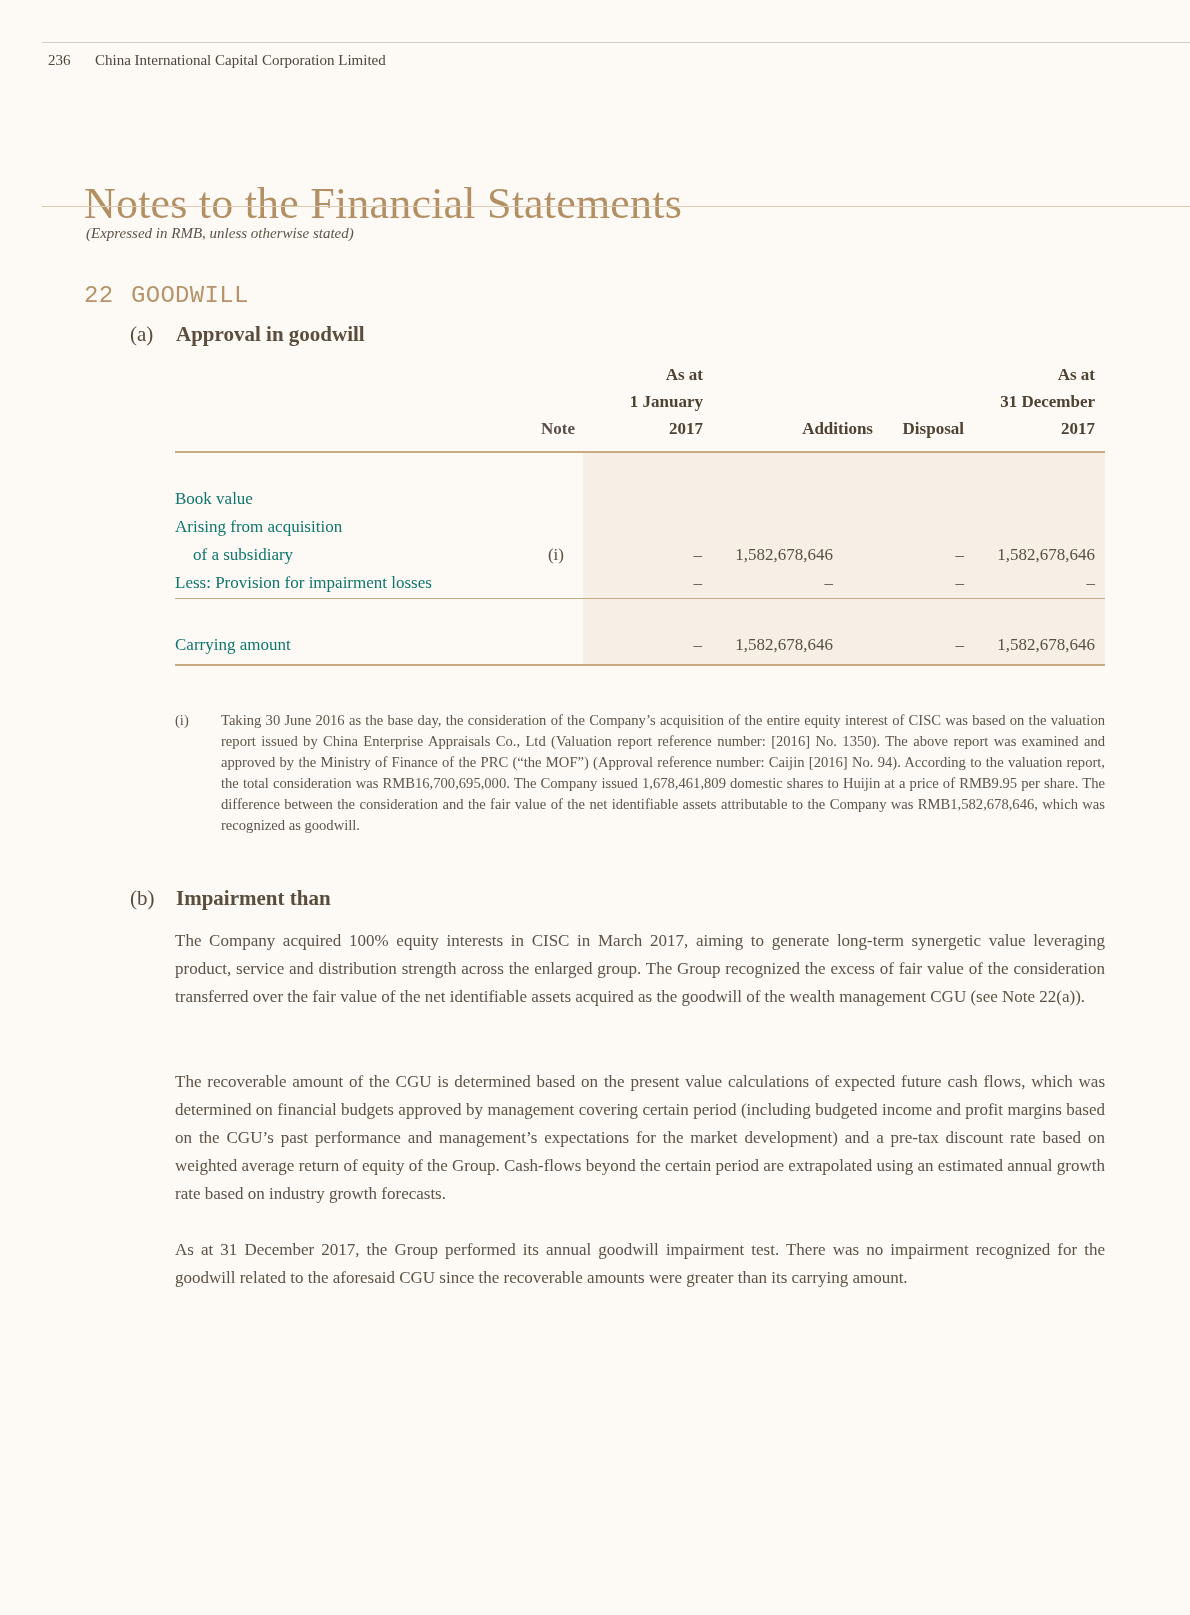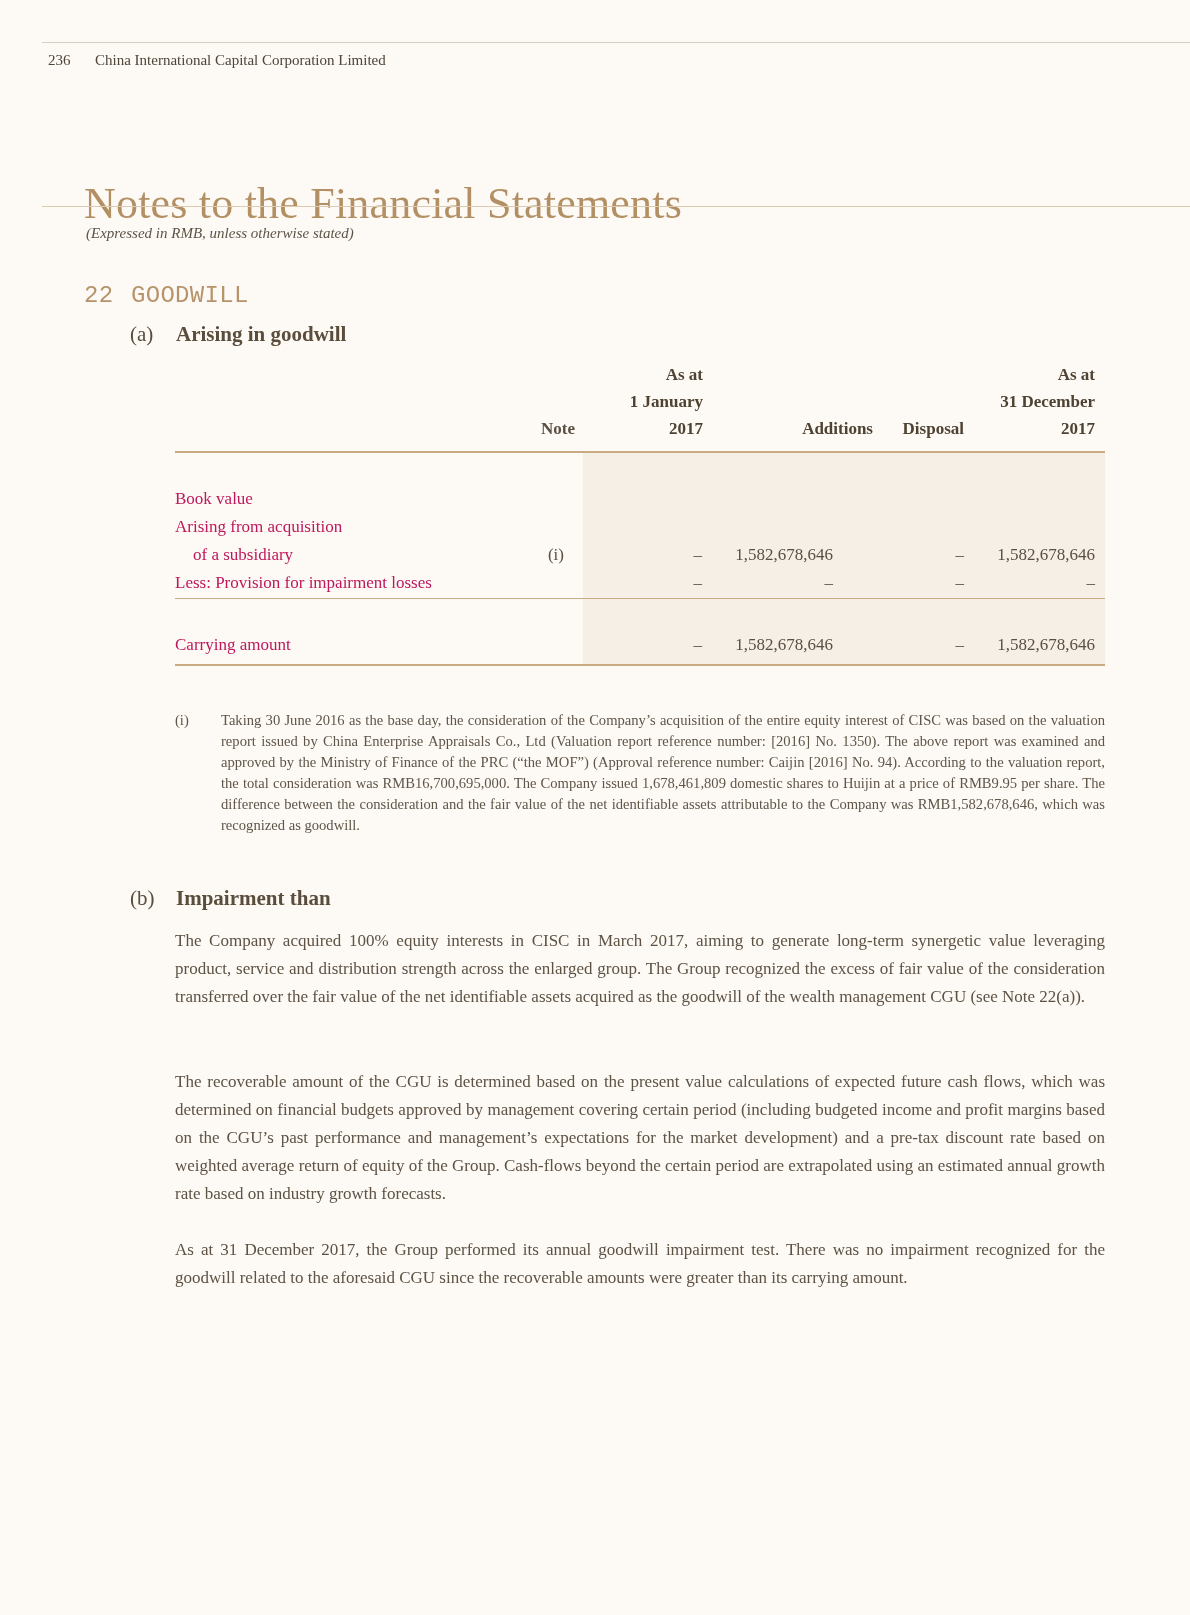--- a/index.html
+++ b/index.html
@@ -37,21 +37,21 @@
     left: 130px; top: 322px; font-size: 21px; color: #5b4d3c; font-weight: bold;
   }
   .sub-head .lbl { display: inline-block; width: 46px; font-weight: normal; }
   .shade {
     left: 583px; top: 452px; width: 522px; height: 214px; background: #f6efe6;
   }
   .hdr-row { position: absolute; font-size: 17px; color: #4e4232; font-weight: bold; }
   .cell-r { text-align: right; }
   .rule-gold { position: absolute; height: 2px; background: #c9ab83; }
   .rule-thin { position: absolute; height: 1px; background: #c9ab83; }
-  .row { position: absolute; font-size: 17px; color: #be185d; white-space: nowrap; }
+  .row { position: absolute; font-size: 17px; color: #0f766e; white-space: nowrap; }
   .num-cell { position: absolute; text-align: right; font-size: 17px; color: #5a4f42; white-space: nowrap; }
 
   .footnote {
     left: 175px; top: 710px; width: 930px; font-size: 14.6px; line-height: 21px; color: #5f5548;
   }
   .footnote .fn-label { position: absolute; left: 0; top: 0; }
   .footnote .fn-text { margin-left: 46px; text-align: justify; }
 
   .sub-head-b {
     left: 130px; top: 886px; font-size: 21px; color: #5b4d3c; font-weight: bold;
@@ -72,21 +72,21 @@
 
 <div class="abs doc-title">Notes to the Financial Statements</div>
 <div class="abs rule-title"></div>
 <div class="abs subtitle">(Expressed in RMB, unless otherwise stated)</div>
 
 <div class="abs section-head">
   <span class="num">22</span><span>GOODWILL</span>
 </div>
 
 <div class="abs sub-head">
-  <span class="lbl">(a)</span><span>Arising in goodwill</span>
+  <span class="lbl">(a)</span><span>Approval in goodwill</span>
 </div>
 
 <div class="abs shade"></div>
 
 <div>
 
   <div class="hdr-row cell-r" style="left:560px; top:361px; width:143px; line-height:27px; font-weight:bold;">
     <div>As at</div>
     <div>1 January</div>
     <div>2017</div>

